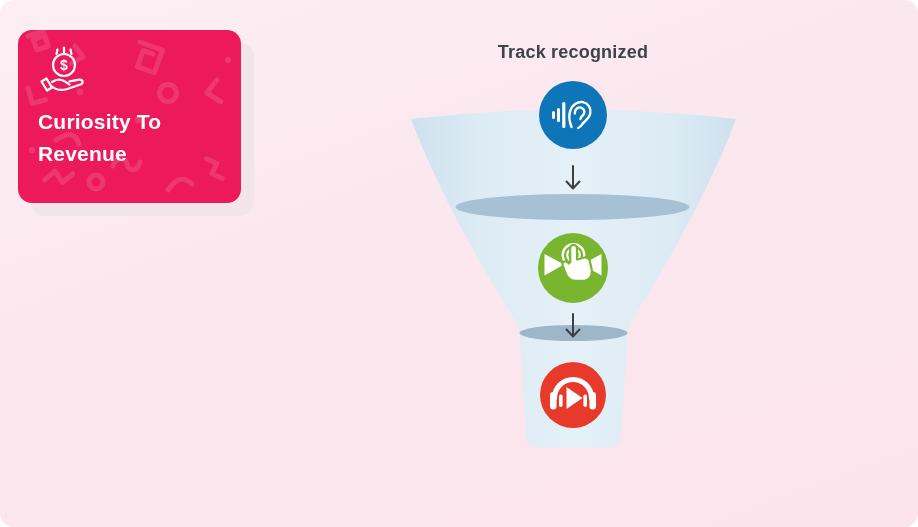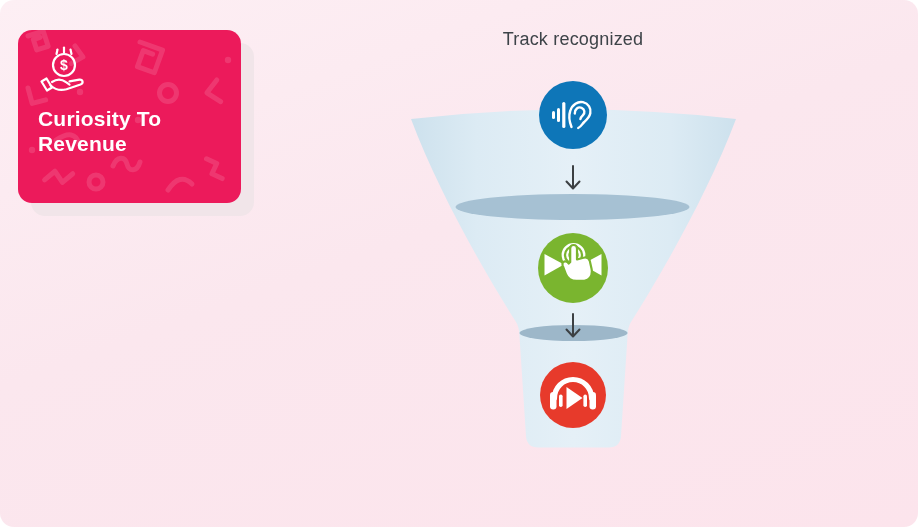--- a/index.html
+++ b/index.html
@@ -13,29 +13,29 @@
     background:#f1e5e9;
   }
   .card{
     position:absolute;left:18px;top:30px;width:223px;height:173px;border-radius:14px;
     background:#ec1a5b;overflow:hidden;
   }
   .card-pattern{position:absolute;left:0;top:0;}
   .card-icon{position:absolute;left:18px;top:12px;}
   .card-title{
     position:absolute;left:20px;top:76px;width:183px;
-    color:#ffffff;font-size:21px;font-weight:700;line-height:25px;letter-spacing:.2px;
+    color:#ffffff;font-size:21px;font-weight:700;line-height:32px;letter-spacing:.2px;
   }
   
   .funnel-svg{position:absolute;left:393px;top:75px;}
   .funnel-label{
     position:absolute;left:393px;width:360px;text-align:center;
     color:#3d4348;font-size:18px;letter-spacing:.2px;
   }
-  .funnel-label.top{top:29px;}
+  .funnel-label.top{top:42px;font-weight:bold;}
   .funnel-label.bottom{top:473px;}
 </style>
 </head>
 <body>
 
 <div class="stage">
 
   <div class="card-shadow"></div>
   <div class="card">
     <svg class="card-pattern" width="223" height="173" viewBox="0 0 223 173">

